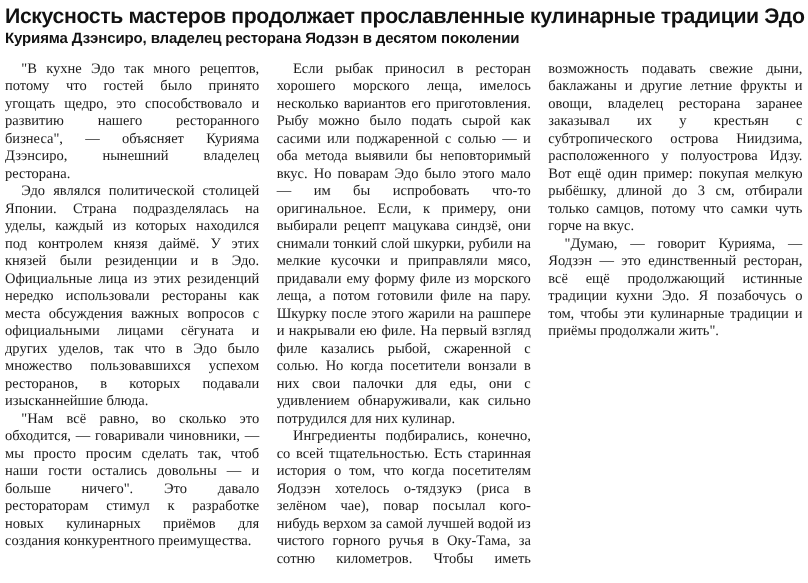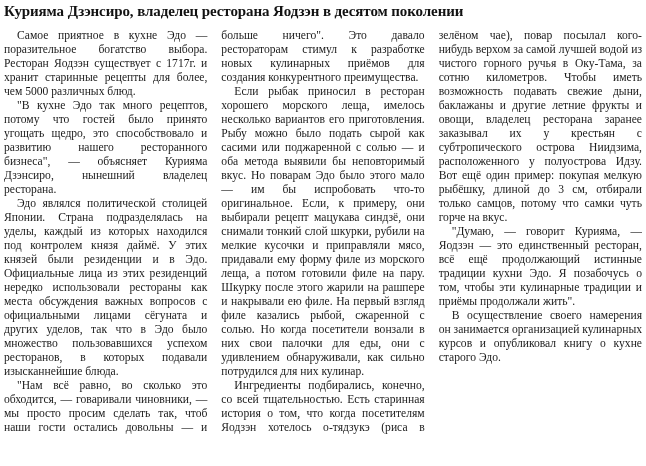--- a/index.html
+++ b/index.html
@@ -23,23 +23,23 @@
   .title {
     font-family: "Liberation Sans", sans-serif;
     font-weight: bold;
     font-size: 17px;
     line-height: 19px;
     letter-spacing: -0.3px;
     color: #121212;
     white-space: nowrap;
   }
   .subtitle {
-    font-family: Liberation Serif, serif;
+    font-family: Liberation Sans, sans-serif;
     font-weight: bold;
-    font-size: 15px;
+    font-size: 12px;
     line-height: 12px;
     letter-spacing: -0.1px;
     margin-top: 2px;
     color: #121212;
     white-space: nowrap;
   }
   .article {
     margin-top: 12px;
     height: 416px;
     column-count: 3;
@@ -58,24 +58,23 @@
     margin: 0;
     text-indent: 13px;
   }
   .it {
   }
 </style>
 </head>
 <body>
 
 <div class="page">
+  <div class="title">Искусность мастеров продолжает прославленные кулинарные традиции Эдо</div>
   <div class="subtitle">Курияма Дзэнсиро, владелец ресторана Яодзэн в десятом поколении</div>
   <div class="article">
-      <p><span>Самое приятное в кухне Эдо — поразительное богатство выбора. Ресторан Яодзэн существует с 1717г. и хранит старинные рецепты для более, чем 5000 различных блюд.</span></p>
       <p><span>"В кухне Эдо так много рецептов, потому что гостей было принято угощать щедро, это способствовало и развитию нашего ресторанного бизнеса", — объясняет Курияма Дзэнсиро, нынешний владелец ресторана.</span></p>
       <p><span>Эдо являлся политической столицей Японии. Страна подразделялась на уделы, каждый из которых находился под контролем князя </span><span class="it">даймё</span><span>. У этих князей были резиденции и в Эдо. Официальные лица из этих резиденций нередко использовали рестораны как места обсуждения важных вопросов с официальными лицами сёгуната и других уделов, так что в Эдо было множество пользовавшихся успехом ресторанов, в которых подавали изысканнейшие блюда.</span></p>
       <p><span>"Нам всё равно, во сколько это обходится, — говаривали чиновники, — мы просто просим сделать так, чтоб наши гости остались довольны — и больше ничего". Это давало рестораторам стимул к разработке новых кулинарных приёмов для создания конкурентного преимущества.</span></p>
       <p><span>Если рыбак приносил в ресторан хорошего морского леща, имелось несколько вариантов его приготовления. Рыбу можно было подать сырой как </span><span class="it">сасими</span><span> или поджаренной с солью — и оба метода выявили бы неповторимый вкус. Но поварам Эдо было этого мало — им бы испробовать что-то оригинальное. Если, к примеру, они выбирали рецепт </span><span class="it">мацукава синдзё</span><span>, они снимали тонкий слой шкурки, рубили на мелкие кусочки и приправляли мясо, придавали ему форму филе из морского леща, а потом готовили филе на пару. Шкурку после этого жарили на рашпере и накрывали ею филе. На первый взгляд филе казались рыбой, сжаренной с солью. Но когда посетители вонзали в них свои палочки для еды, они с удивлением обнаруживали, как сильно потрудился для них кулинар.</span></p>
       <p><span>Ингредиенты подбирались, конечно, со всей тщательностью. Есть старинная история о том, что когда посетителям Яодзэн хотелось </span><span class="it">о-тядзукэ</span><span> (риса в зелёном чае), повар посылал кого-нибудь верхом за самой лучшей водой из чистого горного ручья в Оку-Тама, за сотню километров. Чтобы иметь возможность подавать свежие дыни, баклажаны и другие летние фрукты и овощи, владелец ресторана заранее заказывал их у крестьян с субтропического острова Ниидзима, расположенного у полуострова Идзу. Вот ещё один пример: покупая мелкую рыбёшку, длиной до 3 см, отбирали только самцов, потому что самки чуть горче на вкус.</span></p>
       <p><span>"Думаю, — говорит Курияма, — Яодзэн — это единственный ресторан, всё ещё продолжающий истинные традиции кухни Эдо. Я позабочусь о том, чтобы эти кулинарные традиции и приёмы продолжали жить".</span></p>
-      <p><span>В осуществление своего намерения он занимается организацией кулинарных курсов и опубликовал книгу о кухне старого Эдо.</span></p>
     </div>
 </div>
 
 </body></html>

